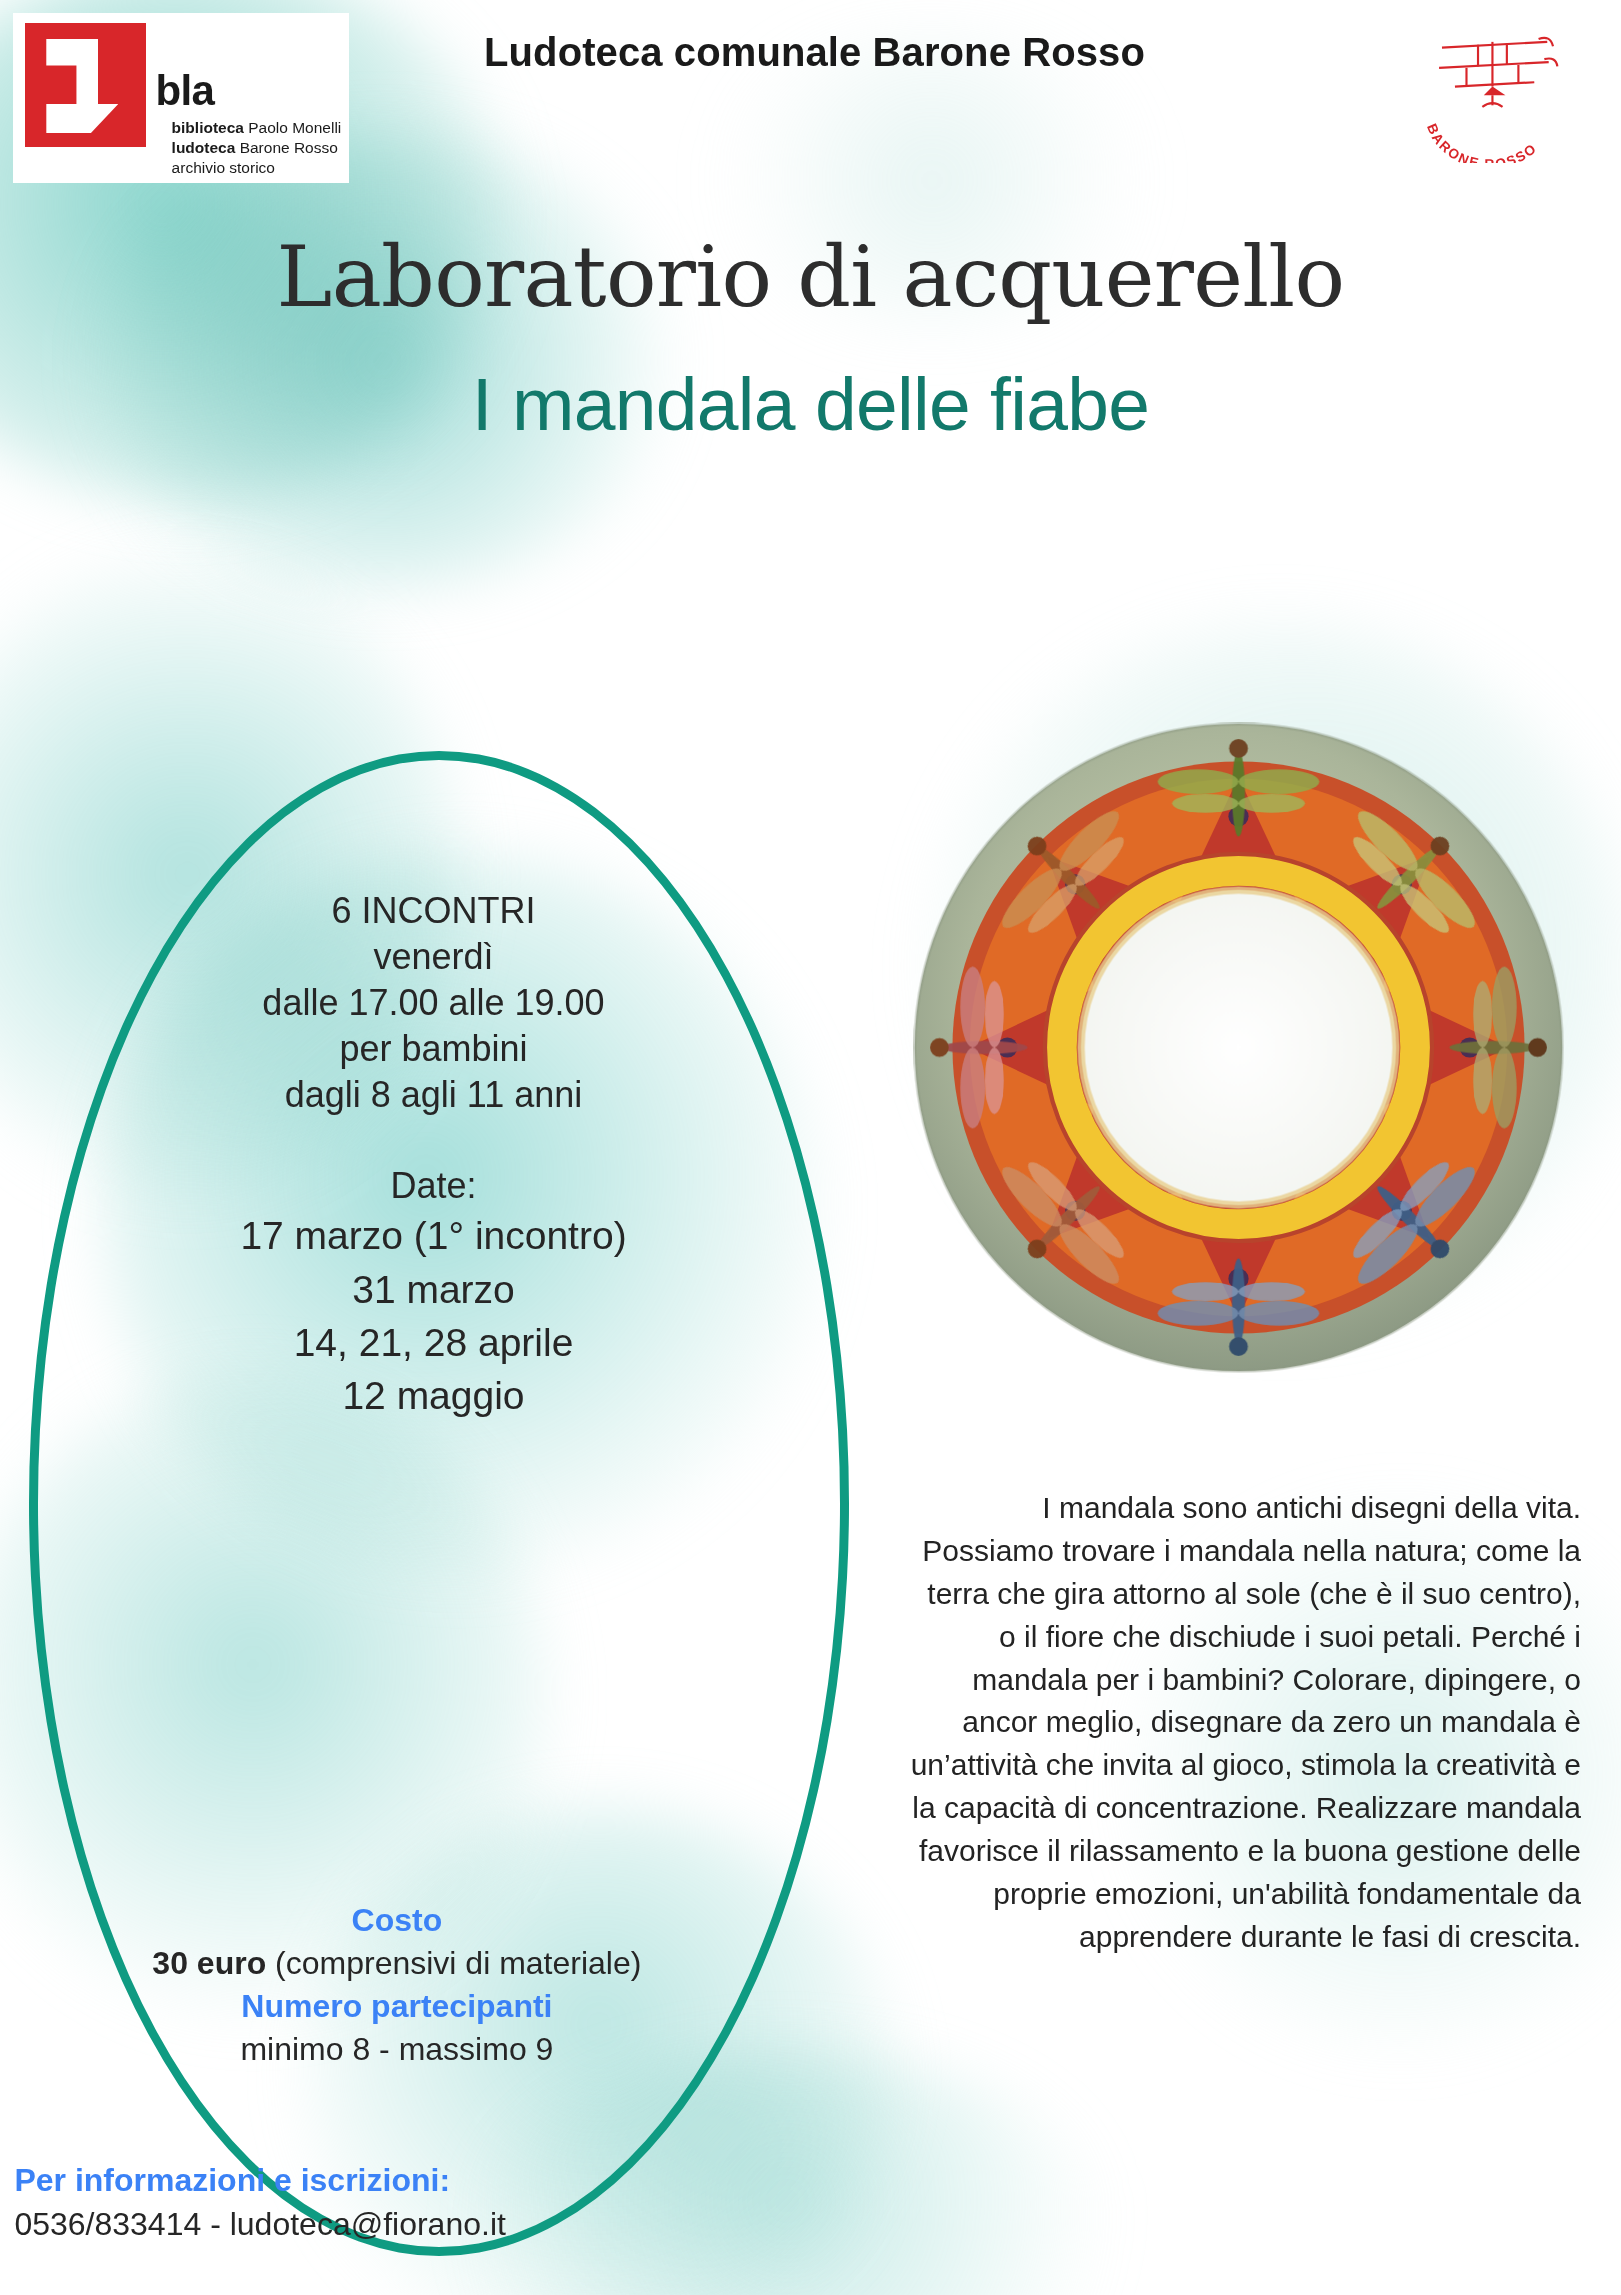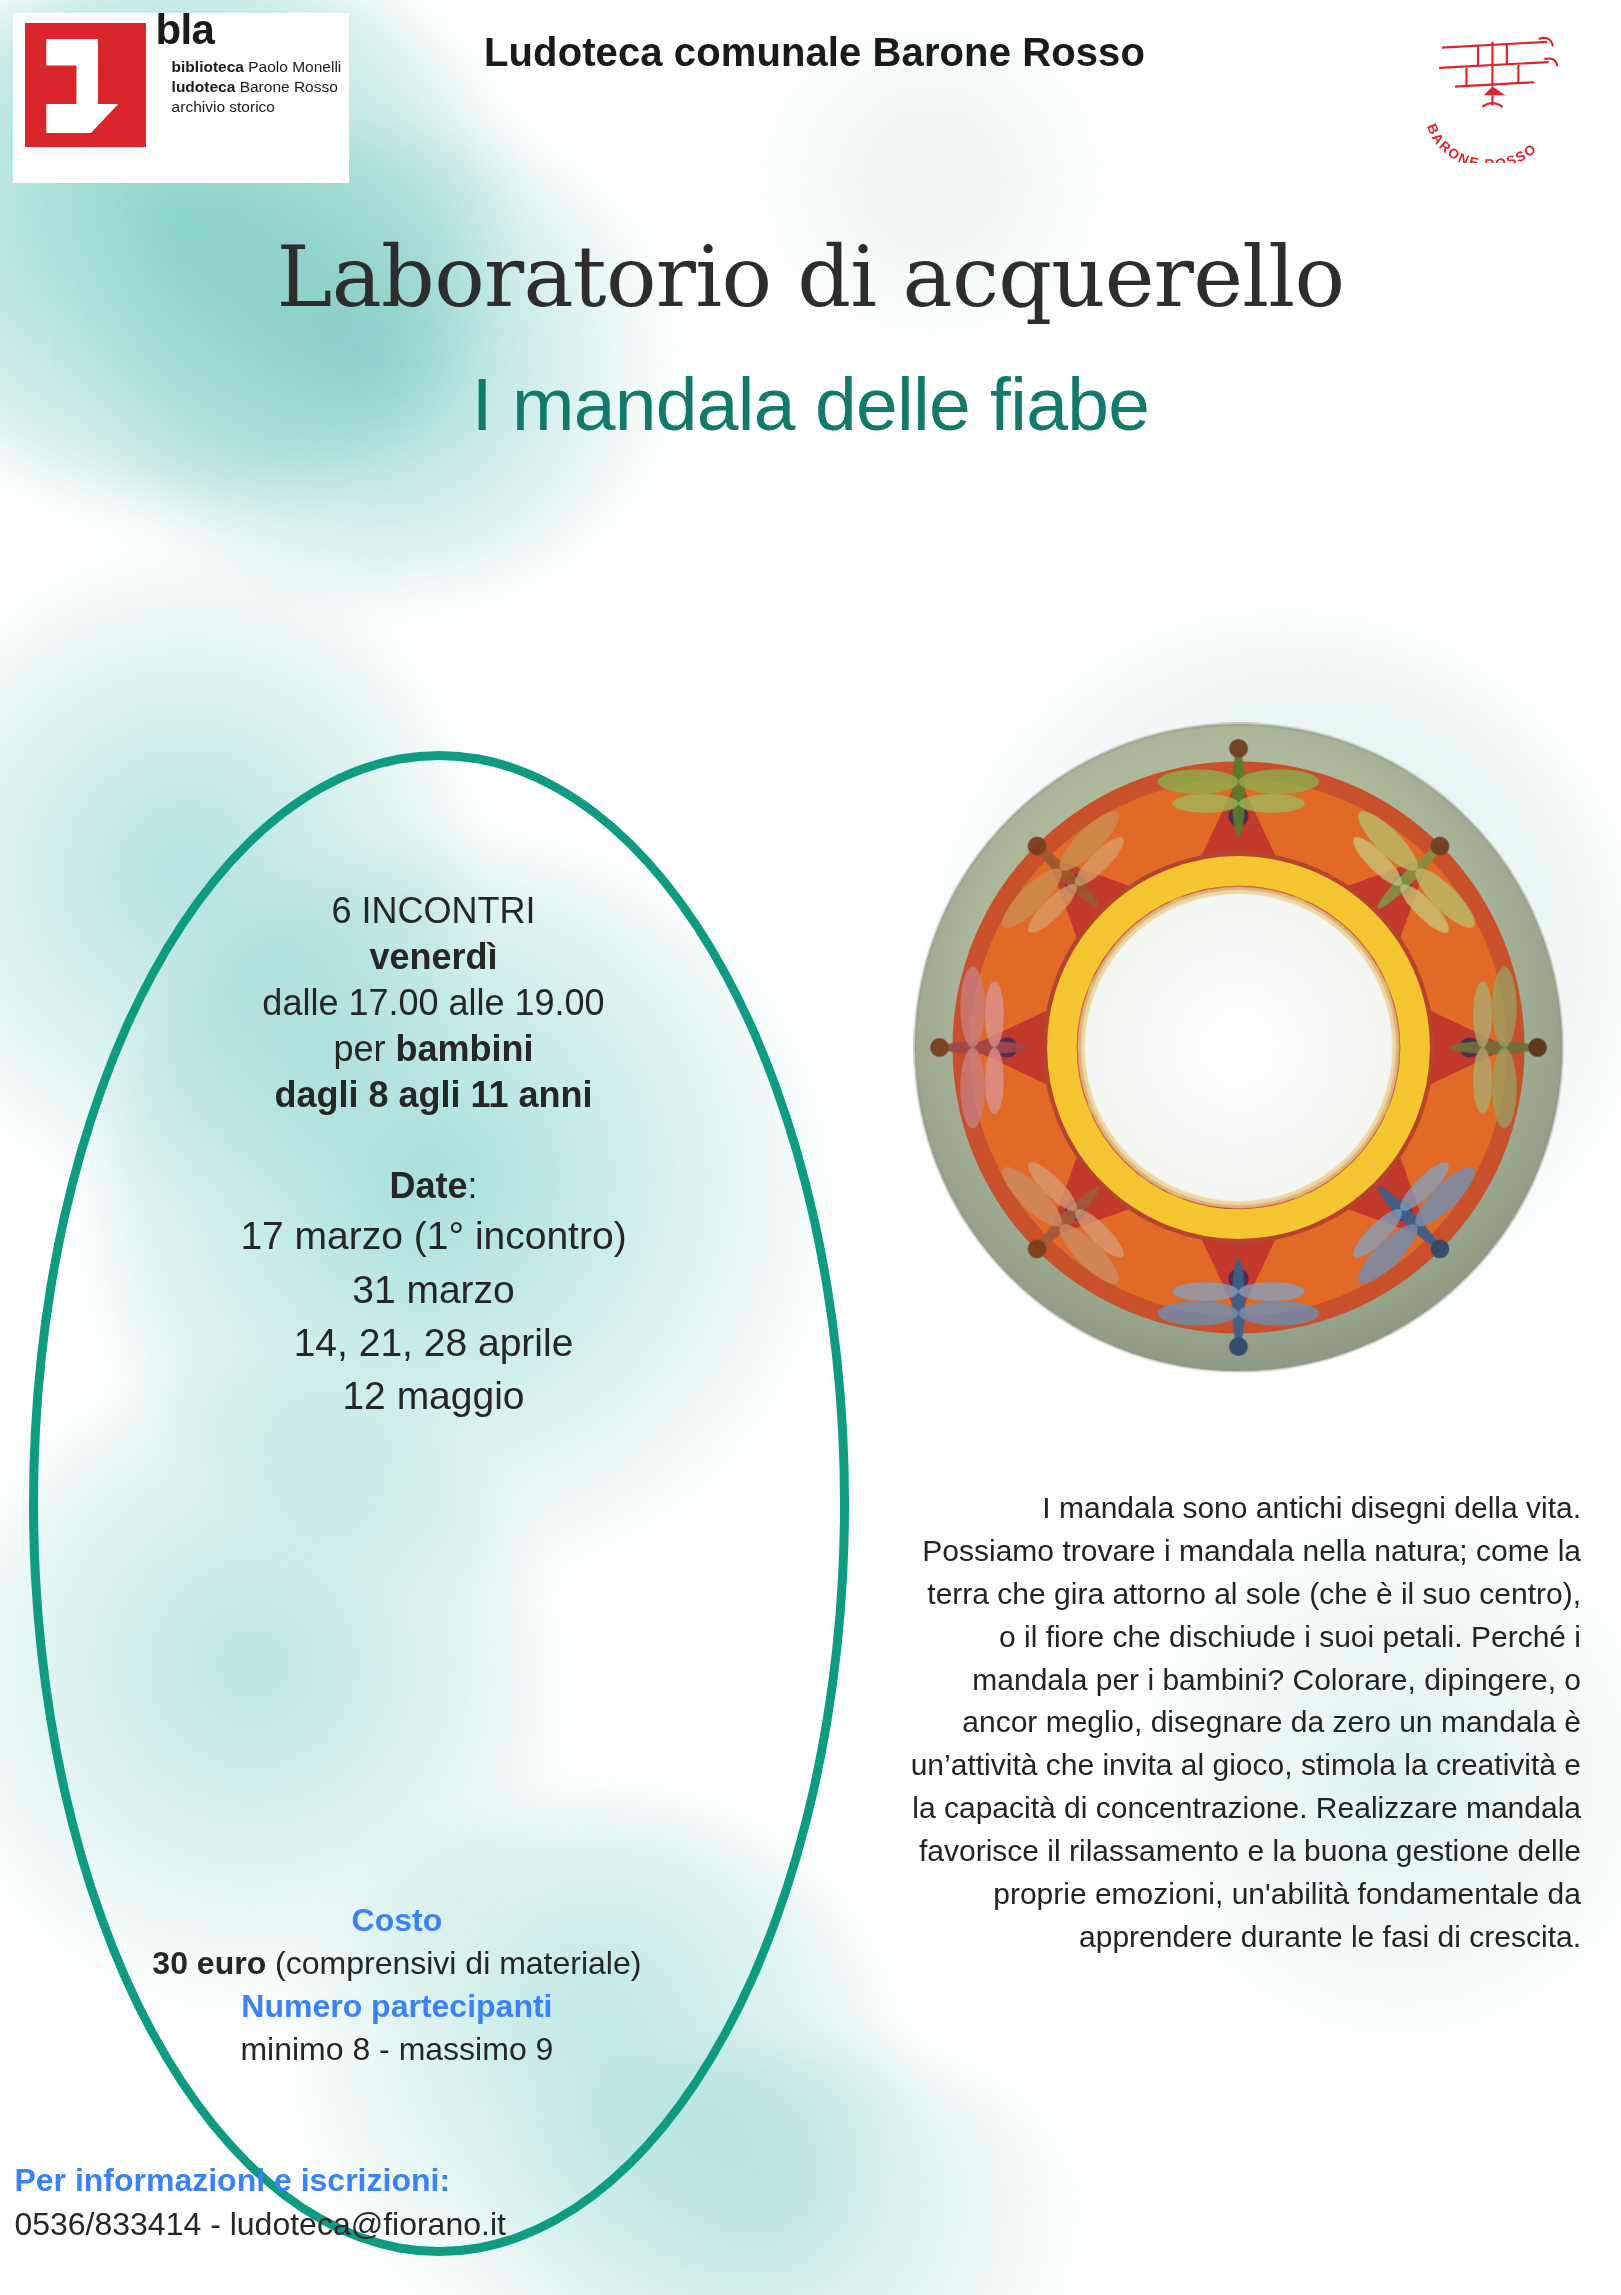--- a/index.html
+++ b/index.html
@@ -66,21 +66,21 @@
     clip-path: polygon(0 0, 100% 0, 100% 100%, 58% 100%, 58% 34%, 0 34%);
   }
   .logo-mark::after {
     content: "";
     position: absolute;
     left: 21.7px; top: 81px;
     width: 72px; height: 29px;
     background: #ffffff;
     clip-path: polygon(0 0, 100% 0, 62% 100%, 0 100%);
   }
-  .logo-text { }
+  .logo-text { padding-top: 61px; }
   .logo-bla {
     font-size: 42px;
     font-weight: 700;
     color: #1a1a1a;
     line-height: .8;
     letter-spacing: -0.7px;
   }
   .logo-lines {
     margin-top: 10px;
     font-size: 15.5px;
@@ -149,21 +149,21 @@
     position: absolute;
     left: 51px; top: 888px;
     width: 765px;
     text-align: center;
     z-index: 5;
     font-size: 36px;
     color: #262626;
     line-height: 1.28;
   }
   .left-col .lead { font-size: 36px; }
-  .left-col b { font-weight: 700; }
+  .left-col b { font-weight: 400; }
   .spacer-lg { height: 45px; }
   .dates-head { font-size: 36px; }
   .date-line { font-size: 39px; line-height: 1.36; }
 
   .costs {
     position: absolute;
     left: 14.4px; top: 1899px;
     width: 765px;
     text-align: center;
     z-index: 5;

